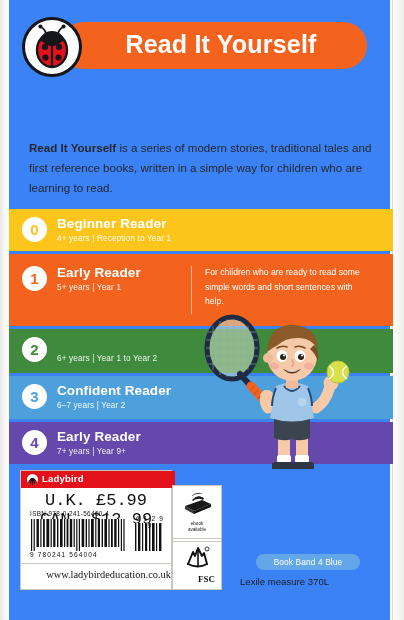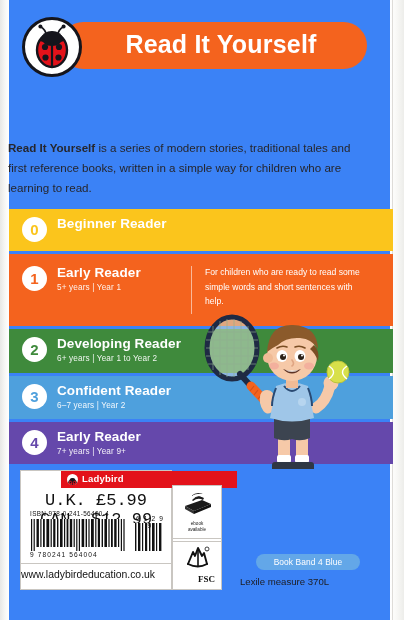--- a/index.html
+++ b/index.html
@@ -82,21 +82,21 @@
     position: absolute;
     left: 25px; top: 78px;
     width: 352px;
     font-size: 13.2px;
     font-weight: bold;
     line-height: 19.5px;
     color: #1d1d22;
   }
   .desc {
     position: absolute;
-    left: 8px; top: 138px;
+    left: 29px; top: 138px;
     width: 352px;
     font-size: 11.6px;
     line-height: 20px;
     color: #26262c;
   }
   .desc b { font-weight: bold; }
 
   
   .bands {
     position: absolute;
@@ -179,23 +179,22 @@
     position: absolute;
     left: 20px; top: 470px;
     width: 152px; height: 120px;
     background: #ffffff;
     border: 1px solid #c9c6c1;
     box-sizing: border-box;
   }
   .ladybird-bar {
     position: absolute;
     left: 0; top: 0;
-    width: 176px; height: 17px;
+    width: 154px; height: 17px;
     background: #e3121a;
-    margin-left: 40px;
   }
   .ladybird-bar-logo {
     position: absolute;
     left: 6px; top: 3px;
     width: 11px; height: 11px;
     border-radius: 50%;
     background: #ffffff;
     overflow: hidden;
   }
   .ladybird-bar-text {
@@ -253,22 +252,22 @@
   .url-divider {
     position: absolute;
     left: 0; top: 92px;
     width: 150px; height: 1px;
     background: #c9c6c1;
   }
   .url-line {
     position: absolute;
     left: 0; top: 98px;
     width: 150px;
-    text-align: left;
-    font-family: Liberation Sans, sans-serif;
+    text-align: right;
+    font-family: Liberation Serif, serif;
     font-size: 10.4px;
     color: #111111;
   }
 
   
   .marks-col {
     position: absolute;
     left: 172px; top: 485px;
     width: 50px; height: 105px;
     border: 1px solid #c9c6c1;
@@ -361,33 +360,33 @@
 
   <div class="desc">
     <b>Read It Yourself</b><span> is a series of modern stories, traditional tales and first reference books, written in a simple way for children who are learning to read.</span>
   </div>
 
   <div class="bands">
 
     <div class="band band-0">
       <div class="band-num" style="color:#fbc51c">0</div>
       <div class="band-name">Beginner Reader</div>
+      <div class="band-sub">4+ years | Reception to Year 1</div>
     </div>
 
     <div class="band band-1">
       <div class="band-num" style="color:#f4631e">1</div>
       <div class="band-name">Early Reader</div>
       <div class="band-sub">5+ years | Year 1</div>
       <div class="band-divider"></div>
       <div class="band-note">For children who are ready to read some simple words and short sentences with help.</div>
     </div>
 
     <div class="band band-2">
       <div class="band-num" style="color:#3f8a3c">2</div>
-      <div class="band-name">Developing Reader</div>
       <div class="band-sub">6+ years | Year 1 to Year 2</div>
     </div>
 
     <div class="band band-3">
       <div class="band-num" style="color:#4ea0dd">3</div>
       <div class="band-name">Confident Reader</div>
       <div class="band-sub">6–7 years | Year 2</div>
     </div>
 
     <div class="band band-4">

